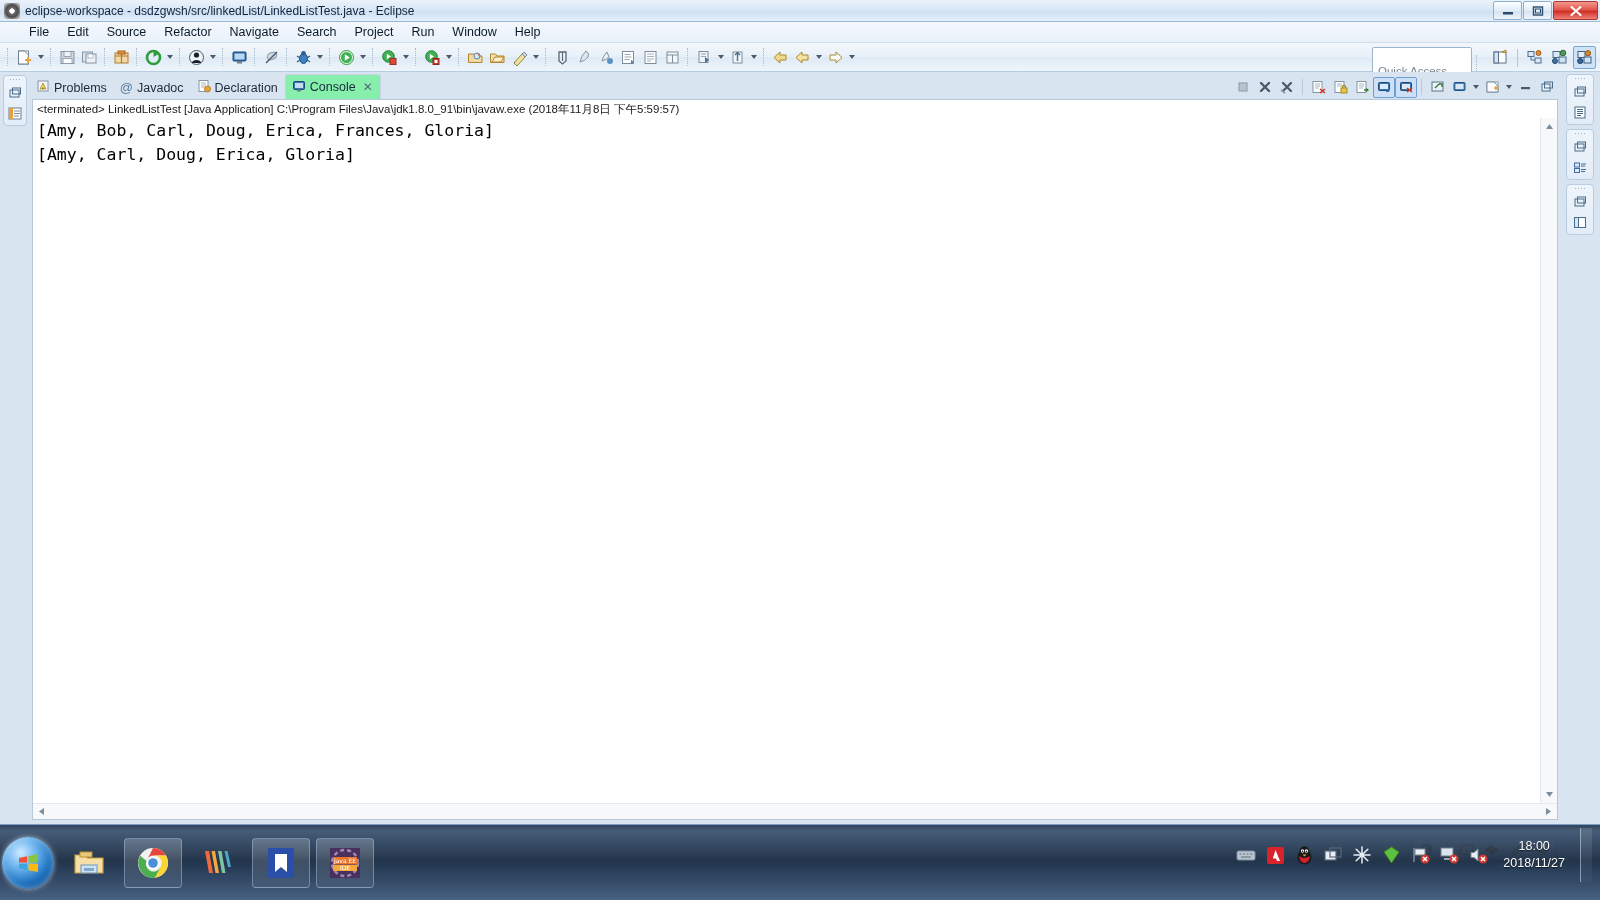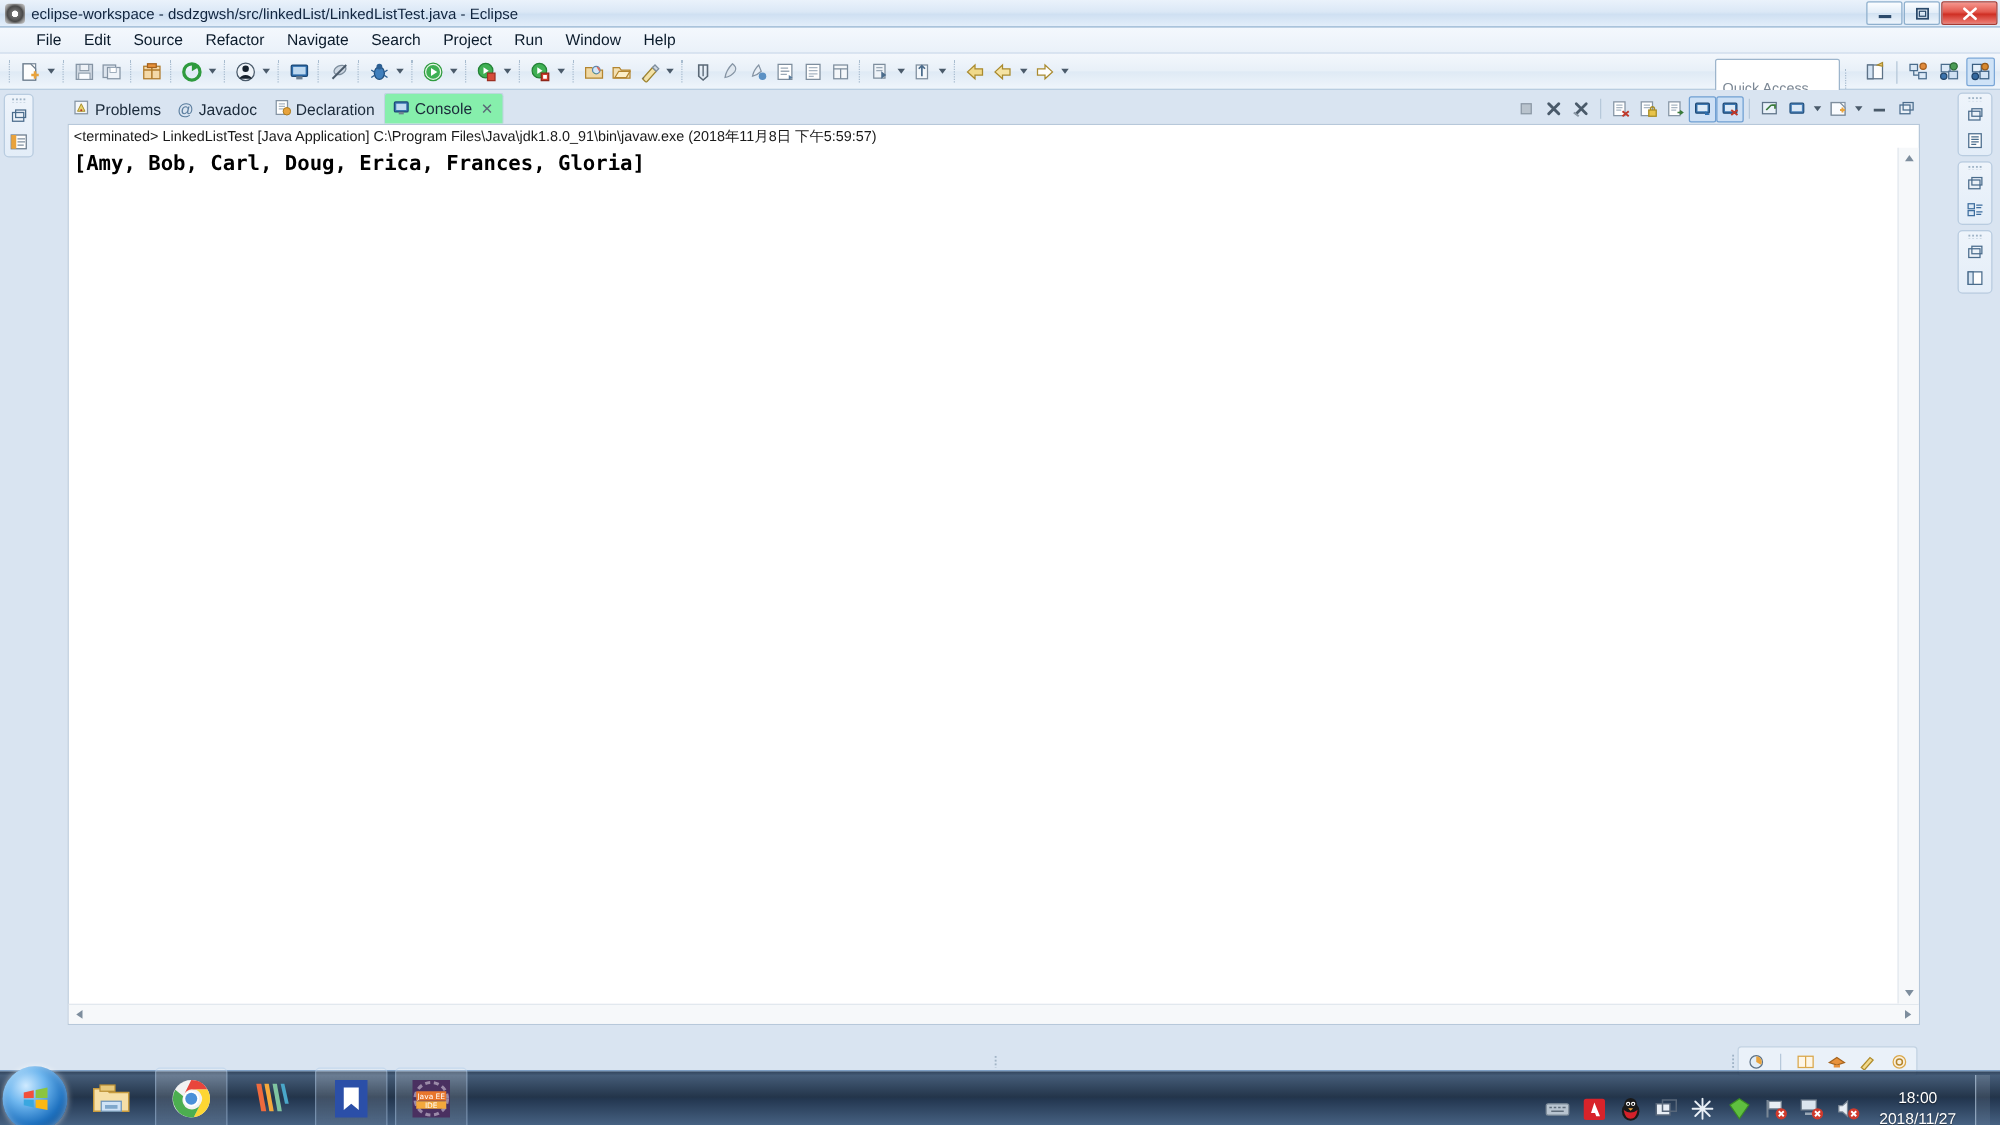--- a/index.html
+++ b/index.html
@@ -100,21 +100,20 @@
   }
   .persp-btn.active { border-color: #7ba7d7; background: #cfe3f7; }
   .persp-div { width: 1px; height: 18px; background: #b4c6d8; margin: 0 3px; }
 
   
   .workbench {
     position: absolute; top: 72px; left: 0;
     width: 1600px; height: 788px;
     background: #d9e4f1;
     display: flex;
-    gap: 22px;
   }
   .edge-bar {
     width: 30px; padding-top: 3px;
     display: flex; flex-direction: column; align-items: center; gap: 4px;
   }
   .edge-bar.right { width: 40px; padding-top: 2px; }
   .fast-stack {
     width: 24px;
     border: 1px solid #b9cce0; border-radius: 4px;
     background: linear-gradient(180deg,#eef4fb 0%,#e3edf8 100%);
@@ -164,21 +163,20 @@
     position: relative;
   }
   .proc-line {
     font-size: 11.5px; color: #1a1a1a;
     padding: 2px 4px 1px 4px;
     white-space: nowrap;
   }
   .console-body {
     flex: 1; position: relative; overflow: hidden;
     padding: 1px 0 0 4px;
-    font-weight: bold;
   }
   .cline {
     font-family: "DejaVu Sans Mono", monospace;
     font-size: 16.5px; line-height: 24px; color: #000;
     white-space: pre;
   }
   .vscroll {
     position: absolute; right: 0; top: 0; width: 17px; height: 100%;
     background: #f6f8fa; border-left: 1px solid #e2e8ee;
     display: flex; flex-direction: column; justify-content: space-between;
@@ -199,21 +197,21 @@
   }
   .sb-right { position: absolute; right: 4px; display: flex; align-items: center; gap: 2px; }
   .sb-tray {
     display: flex; align-items: center; gap: 5px;
     border: 1px solid #c2d2e2; border-radius: 3px;
     background: #eaf1f9; padding: 1px 4px;
   }
 
   
   .taskbar {
-    position: absolute; left: 0; bottom: 0; width: 1600px; height: 44px;
+    position: absolute; left: 0; bottom: 0; width: 1600px; height: 76px;
     background: linear-gradient(180deg, rgba(30,50,75,0.90) 0%, rgba(45,70,100,0.86) 8%,
                 rgba(20,38,60,0.92) 48%, rgba(26,46,72,0.95) 52%, rgba(58,86,120,0.92) 100%);
     border-top: 1px solid #7e9fc4;
     display: flex; align-items: center;
   }
   .startorb {
     width: 52px; height: 52px; margin-left: 2px; flex: none;
     border-radius: 50%;
     background:
       radial-gradient(circle at 36% 30%, #cfeaff 0%, #6fb7ef 30%, #1f72c0 62%, #0d4d8f 85%, #062f59 100%);
@@ -681,20 +679,21 @@
               <rect x="3.5" y="1" width="8" height="6" fill="none" stroke="#4a6c8c"></rect>
             </svg>
         </div>
       </div>
     </div>
 
     <div class="console-frame">
       <div class="proc-line">&lt;terminated&gt; LinkedListTest [Java Application] C:\Program Files\Java\jdk1.8.0_91\bin\javaw.exe (2018年11月8日 下午5:59:57)</div>
       <div class="console-body">
         <div class="cline">[Amy, Bob, Carl, Doug, Erica, Frances, Gloria]</div>
+        <div class="cline">[Amy, Carl, Doug, Erica, Gloria]</div>
         <div class="vscroll">
           <div class="sb-arrow">
             <svg width="9" height="7">
                 <path d="M4.5 1 L8 6 L1 6z" fill="#7d8d9d"></path>
               </svg>
           </div>
           <div class="sb-arrow">
             <svg width="9" height="7">
                 <path d="M4.5 6 L8 1 L1 1z" fill="#7d8d9d"></path>
               </svg>

